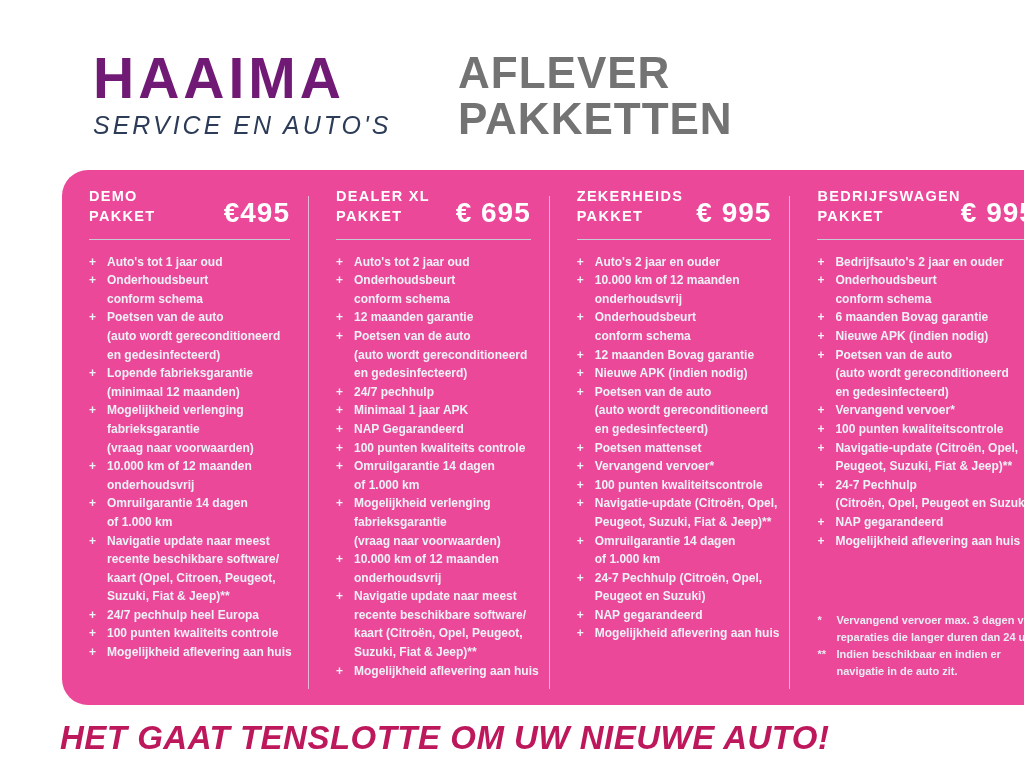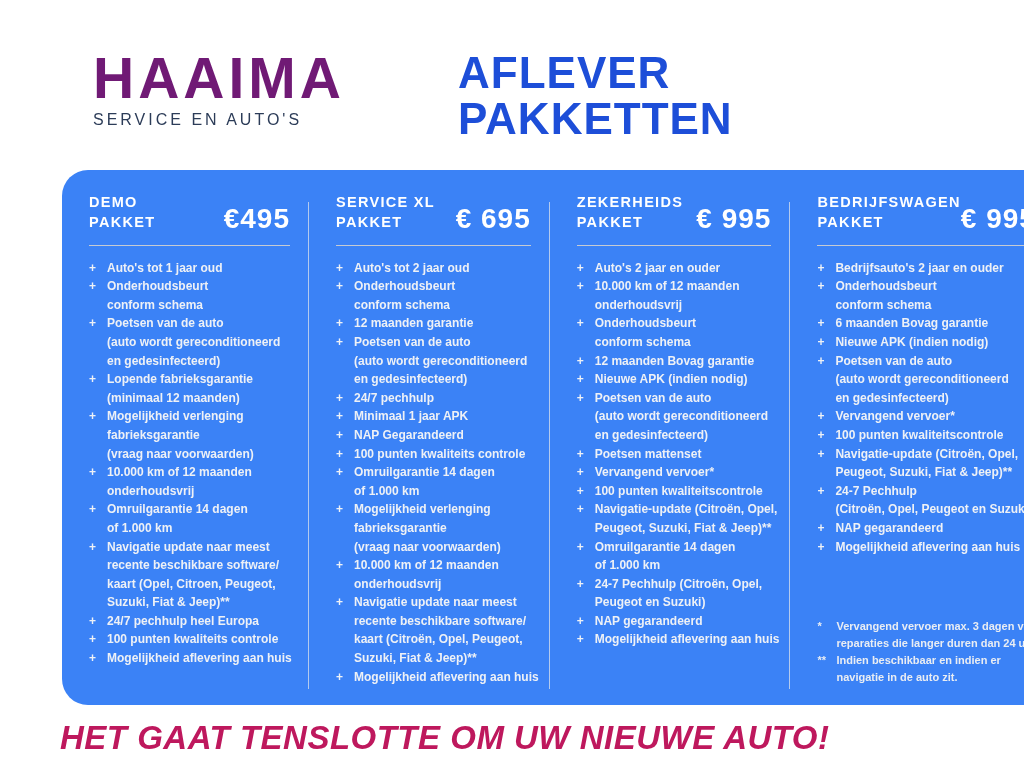--- a/index.html
+++ b/index.html
@@ -3,28 +3,28 @@
 <meta charset="utf-8">
 <style>
   html,body{margin:0;padding:0;}
   body{
     width:1024px;height:768px;position:relative;background:#ffffff;overflow:hidden;
     font-family:"Liberation Sans", sans-serif;color:#25334f;
   }
   
   .logo-block{position:absolute;left:93px;top:50px;}
   .brand-name{font-size:57px;font-weight:800;letter-spacing:4px;color:#701a75;line-height:1;}
-  .brand-tagline{font-size:16px;font-weight:400;letter-spacing:3px;color:#2c3c58;margin-top:4px;}
+  .brand-tagline{font-size:25px;font-weight:400;letter-spacing:3px;color:#2c3c58;margin-top:4px;font-style:italic;}
   .title-block{position:absolute;left:458px;top:50px;font-size:44px;font-weight:800;
-    letter-spacing:1px;color:#1d4ed8;line-height:1.04;}
+    letter-spacing:1px;color:#737373;line-height:1.04;}
   
   .panel{
     position:absolute;left:62px;top:170px;right:0;height:535px;
-    background:#3b82f6;border-radius:26px 0 0 26px;
-    display:flex;align-items:stretch;box-sizing:border-box;padding-top:22px;
+    background:#ec4899;border-radius:26px 0 0 26px;
+    display:flex;align-items:stretch;box-sizing:border-box;padding-top:16px;
   }
   .vdiv{width:1px;background:rgba(220,226,235,.75);margin:10px 0 16px 0;flex:0 0 1px;}
   .pkg-col{box-sizing:border-box;padding:0 10px 0 27px;flex:0 0 246px;}
   .pkg-col:nth-of-type(3){flex:0 0 232px;}
   .pkg-col:nth-of-type(5){flex:0 0 233px;}
   .pkg-col:last-of-type{flex:1 1 auto;}
   .pkg-head{display:flex;justify-content:space-between;align-items:flex-end;padding-right:8px;}
   .pkg-name{font-size:14.5px;font-weight:700;letter-spacing:1.3px;color:#ffffff;line-height:1.4;}
   .pkg-price{font-size:28px;font-weight:700;color:#ffffff;letter-spacing:1px;position:relative;top:2px;white-space:nowrap;}
   .pkg-rule{height:1px;background:#c6cbd3;margin:12px 8px 13px 0;}
@@ -173,21 +173,21 @@
             <span class="marker">+</span>
             <span>Mogelijkheid aflevering aan huis</span>
           </div>
         </li>
       </ul>
     </div>
     <div class="vdiv"></div>
     <div class="pkg-col">
       <div class="pkg-head">
         <div class="pkg-name">
-          <div>SERVICE XL</div>
+          <div>DEALER XL</div>
           <div>PAKKET</div>
         </div>
         <div class="pkg-price">€ 695</div>
       </div>
       <div class="pkg-rule"></div>
       <ul class="pkg-items">
         <li>
           <div class="item-line">
             <span class="marker">+</span>
             <span>Auto's tot 2 jaar oud</span>

